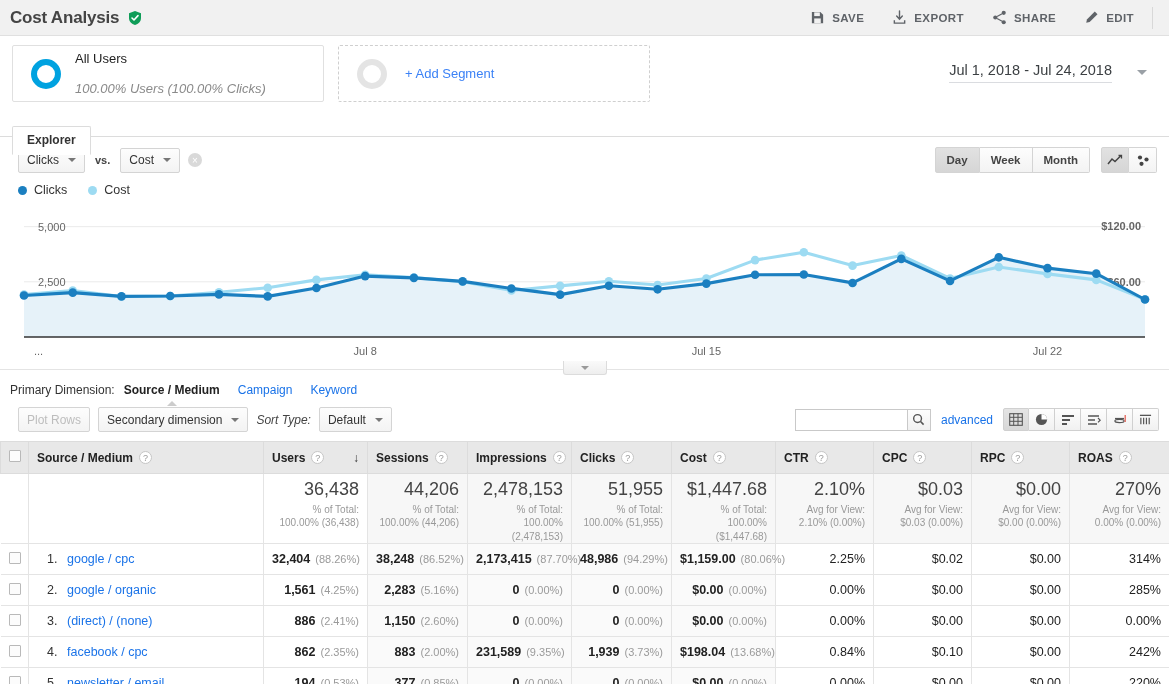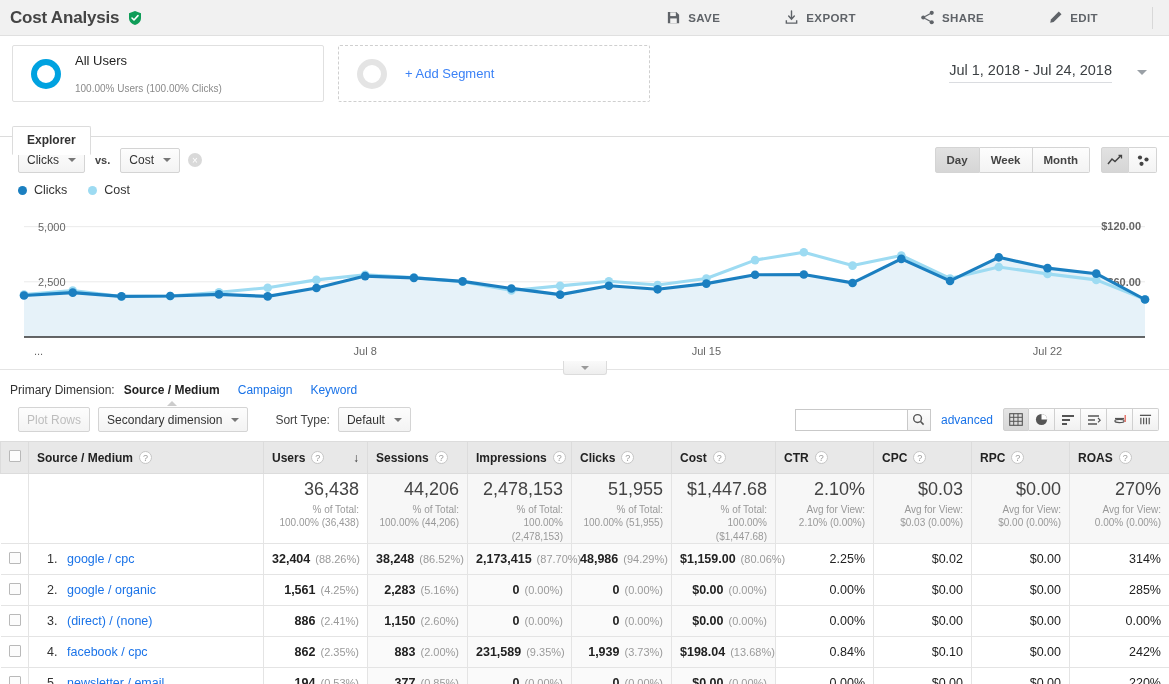--- a/index.html
+++ b/index.html
@@ -19,21 +19,21 @@
     background: #f1f1f1;
     border-bottom: 1px solid #e0e0e0;
     display: flex; align-items: center;
     padding: 0 12px 0 10px;
   }
   .report-title {
     font-size: 17px; font-weight: bold; color: #444;
     letter-spacing: -0.2px;
   }
   .shield-icon { margin-left: 8px; display: inline-flex; align-items: center; }
-  .topbar-actions { margin-left: auto; display: flex; align-items: center; gap: 36px; }
+  .topbar-actions { margin-left: auto; display: flex; align-items: center; }
   .tb-action {
     display: flex; align-items: center; gap: 7px;
     padding: 0 14px; height: 36px;
     font-size: 11.5px; font-weight: bold; color: #5f6368;
     letter-spacing: 0.4px; cursor: pointer;
   }
   .tb-sep { width: 1px; height: 22px; background: #d8d8d8; margin: 0 4px; }
   .tb-icon { width: 15px; height: 15px; display: inline-block; position: relative; }
 
   
@@ -53,21 +53,21 @@
     margin-left: 14px;
   }
   .donut {
     width: 30px; height: 30px; border-radius: 50%;
     border: 6px solid #00a2e0; background: #fff;
     flex: none;
   }
   .donut.grey { border-color: #e4e4e4; }
   .seg-text { margin-left: 14px; line-height: 1.35; }
   .seg-name { font-size: 13px; color: #222; }
-  .seg-sub { font-size: 10px; color: #8a8a8a; margin-top: 12px; }
+  .seg-sub { font-size: 13px; color: #8a8a8a; margin-top: 12px; font-style: italic; }
   .seg-add-label { margin-left: 18px; font-size: 13px; color: #3b82f6; }
   .daterange {
     margin-left: auto; margin-right: 10px;
     display: flex; align-items: flex-end; gap: 25px;
     padding-bottom: 2px;
   }
   .daterange .dr-text {
     font-size: 14.5px; color: #3c4043;
     border-bottom: 1px solid #dadce0; padding-bottom: 4px;
   }
@@ -178,21 +178,21 @@
     border-bottom: 5px solid #ccc;
   }
   .dim-link { color: #1a73e8; cursor: pointer; margin-left: 9px; }
 
   
   .ctrlrow {
     display: flex; align-items: center; gap: 8px;
     padding: 10px 10px 0 18px;
   }
   .btn.disabled { color: #bdbdbd; cursor: default; }
-  .sorttype { font-size: 12px; color: #444; margin-left: 19px; }
+  .sorttype { font-size: 12px; color: #444; margin-left: 0; font-style: italic; }
   .ctrl-right { margin-left: auto; display: flex; align-items: center; gap: 10px; }
   .searchbox { display: flex; }
   .searchbox input {
     width: 112px; height: 22px; border: 1px solid #c9c9c9; border-right: none;
     padding: 0 5px; font-size: 12px; font-family: inherit; outline: none;
   }
   .searchbtn {
     width: 24px; height: 22px; border: 1px solid #c9c9c9;
     background: linear-gradient(#fdfdfd,#f1f1f1); cursor: pointer;
     display: flex; align-items: center; justify-content: center;

